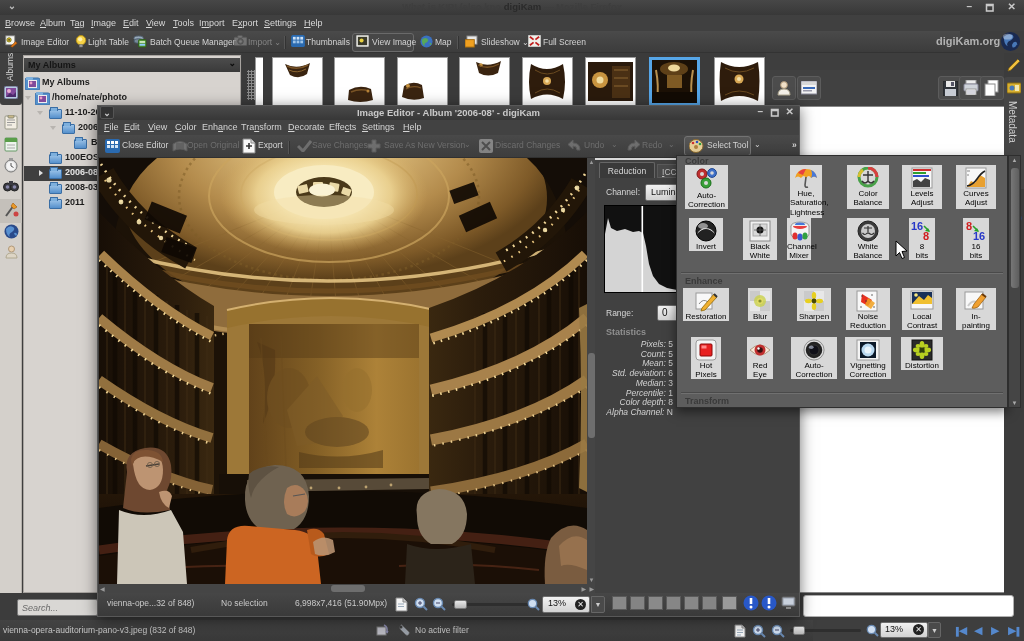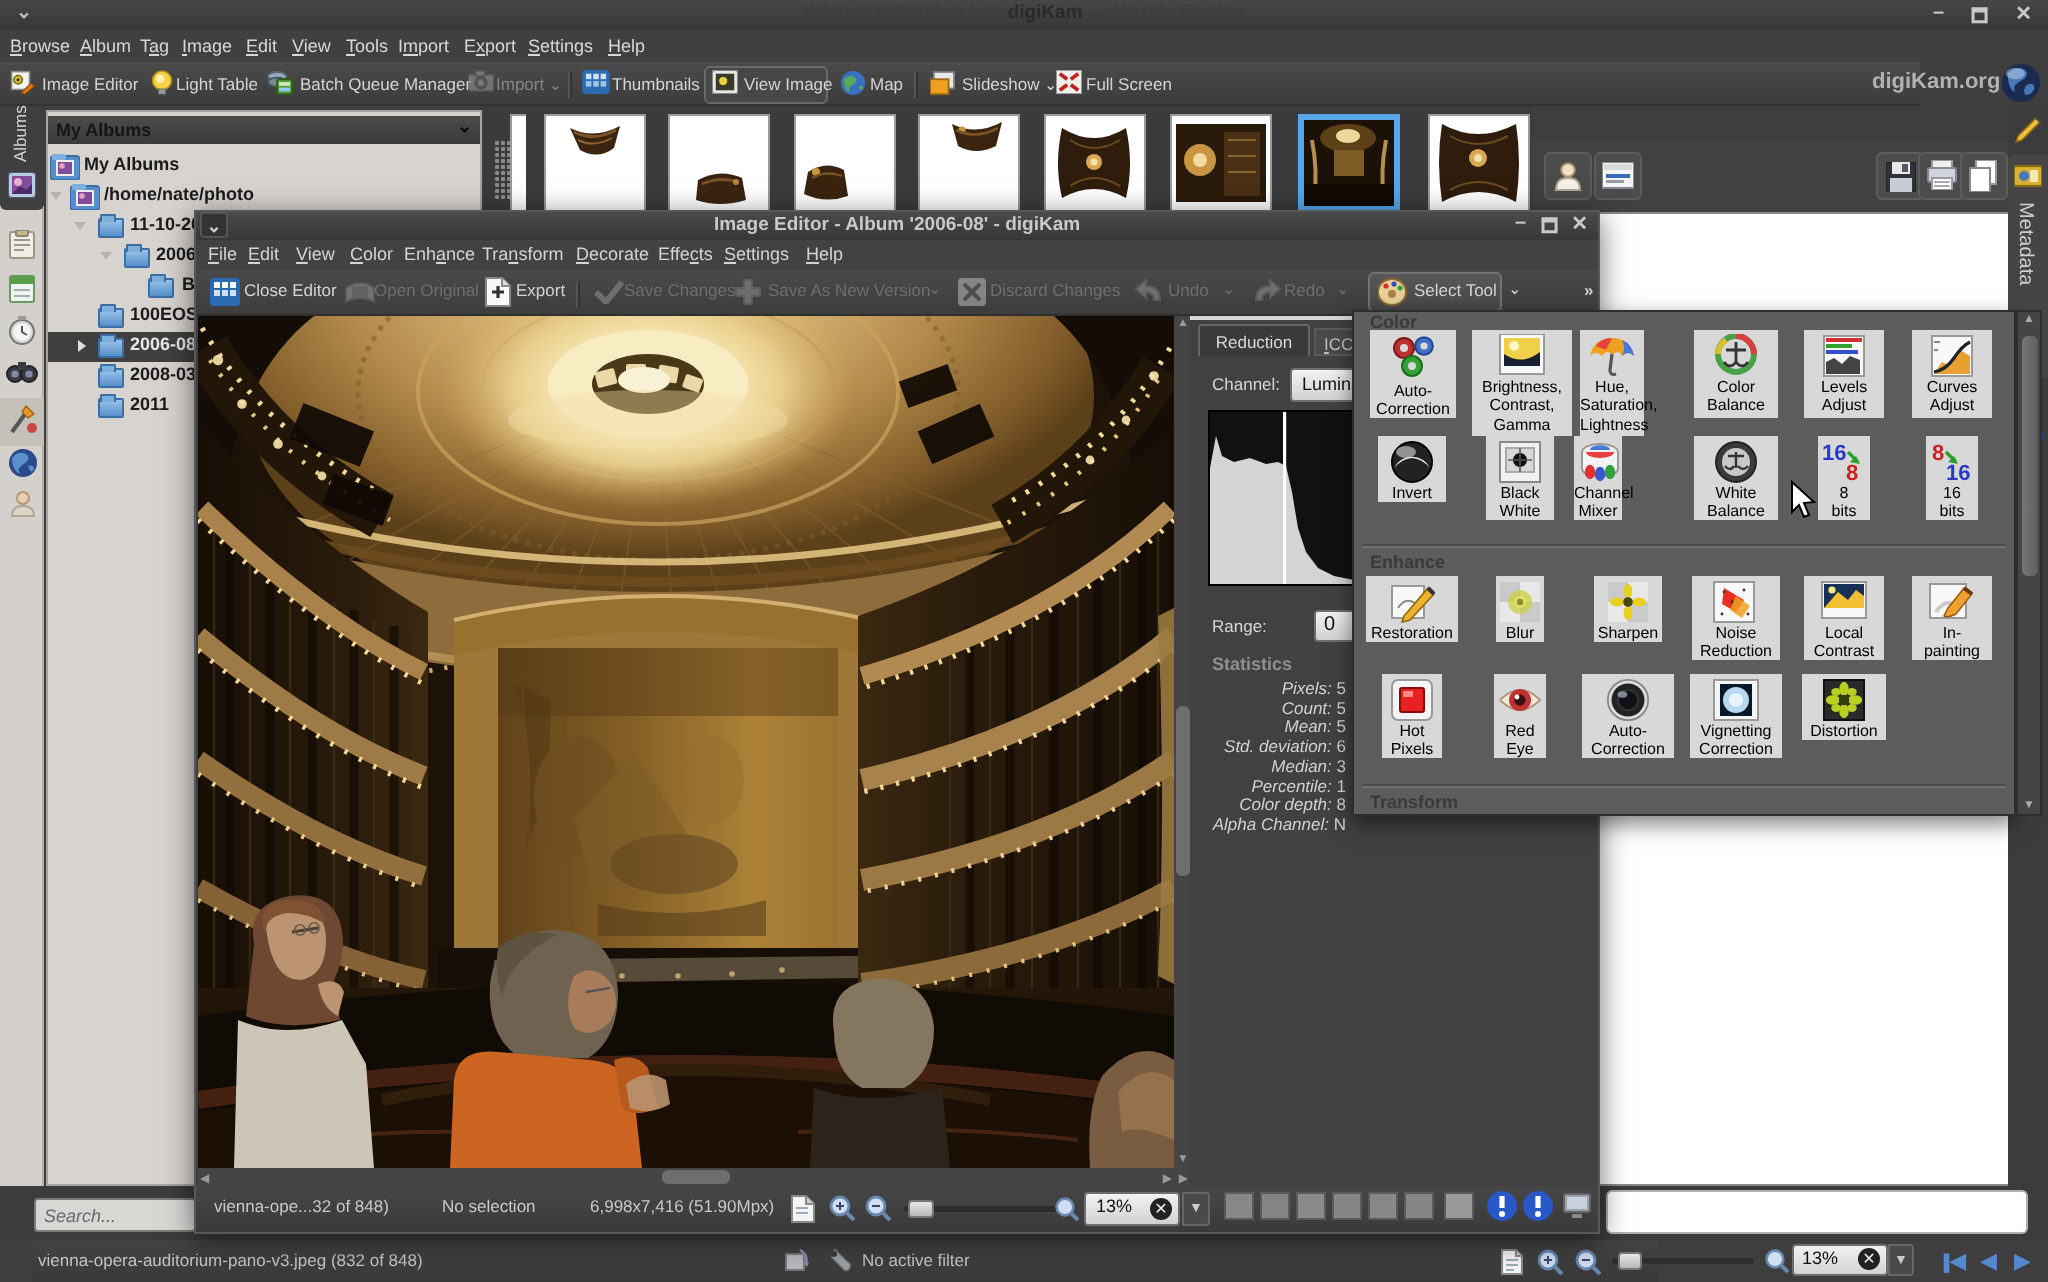--- a/index.html
+++ b/index.html
@@ -44,21 +44,21 @@
 .rtab{position:absolute;top:0;height:17px;padding:3px 2px 2px 3px;border:1px solid #8a8a8a;border-bottom:none;font-size:8.5px;overflow:hidden;white-space:nowrap}
 .rtabA{background:#454545;color:#1f1f1f}
 #rtoolrow{left:766px;top:70px;width:238px;height:36px;background:#414141}
 .rbtn{position:absolute;width:24px;height:24px;top:6px;background:#4c4c4c;border:1px solid #5c5c5c;border-radius:3px}
 #rwhite{left:766px;top:106px;width:240px;height:487px;background:#fff;border:1px solid #888}
 #farright{left:1004px;top:53px;width:20px;height:540px;background:#3c3c3c}
 
 #botleft{left:0;top:593px;width:1024px;height:27px;background:#3c3c3c}
 #search{position:absolute;left:17px;top:6px;width:81px;height:17px;background:#d9d7d4;border:1px solid #7a7a7a;border-radius:2px;color:#6a6a6a;font-style:italic;font-size:9px;padding:3px 4px}
 #rinput{position:absolute;left:803px;top:2px;width:211px;height:22px;background:#fff;border:1px solid #b0b0b0;border-radius:3px}
-#mstatus{left:16px;top:620px;width:813px;height:21px;background:linear-gradient(#434343,#393939);color:#c4c4c4;font-size:8.5px}
+#mstatus{left:0;top:620px;width:813px;height:21px;background:linear-gradient(#434343,#393939);color:#c4c4c4;font-size:8.5px}
 #mstatus .t{position:absolute;top:5px;white-space:nowrap}
 
 #editor{left:97px;top:105px;width:703px;height:512px;background:#3f3f3f;border:1px solid #585858;box-shadow:0 3px 14px rgba(0,0,0,.55)}
 #etitle{position:absolute;left:0;top:0;width:701px;height:14px;background:linear-gradient(#4a4a4a,#373737);color:#c9c9c9;font-size:9.5px;font-weight:bold;text-align:center;padding-top:1px}
 #emenu{position:absolute;left:0;top:14px;width:701px;height:15px;background:#424242;color:#d4d4d4;font-size:9px}
 #emenu span{position:absolute;top:2px}
 #etoolbar{position:absolute;left:0;top:29px;width:701px;height:23px;background:linear-gradient(#494949,#3d3d3d);font-size:8.5px;color:#d4d4d4;border-bottom:1px solid #303030}
 #etoolbar .it{position:absolute;top:5px;white-space:nowrap}
 #etoolbar .dis{color:#6e6e6e}
 #canvas{position:absolute;left:1px;top:52px;width:488px;height:426px;background:#1a1208}
@@ -797,26 +797,20 @@
  <div class="tool" style="left:8px;top:9px;width:43px;height:44px"><svg width="26" height="24" viewBox="0 0 26 24">
           <g stroke-width="1">
             <circle cx="8" cy="7" r="5" fill="#c03030" stroke="#801818"></circle>
             <circle cx="8" cy="7" r="2" fill="#d8d8d8"></circle>
             <circle cx="18" cy="6" r="4.4" fill="#4070c8" stroke="#204890"></circle>
             <circle cx="18" cy="6" r="1.8" fill="#d8d8d8"></circle>
             <circle cx="12" cy="16" r="5" fill="#38a038" stroke="#187018"></circle>
             <circle cx="12" cy="16" r="2" fill="#d8d8d8"></circle>
           </g>
         </svg>Auto-<br>Correction</div>
- <div class="tool" style="left:59px;top:9px;width:50px;height:53px"><svg width="24" height="22" viewBox="0 0 24 22">
-          <rect x="1" y="0" width="22" height="20" fill="#f8f8f8" stroke="#999"></rect>
-          <rect x="3" y="2" width="18" height="14" fill="#182030"></rect>
-          <path d="M3 2 H21 V9 Q12 16 3 10 Z" fill="#f0d048"></path>
-          <circle cx="8" cy="6" r="2.5" fill="#fff8c0"></circle>
-        </svg>Brightness,<br>Contrast,<br>Gamma</div>
  <div class="tool" style="left:113px;top:9px;width:32px;height:53px"><svg width="26" height="22" viewBox="0 0 26 22">
           <path d="M13 2 Q4 2 2 11 Q5 8 8 11 Q11 7 13 11 Q16 7 18 11 Q21 8 24 11 Q22 2 13 2" fill="#f0a020"></path>
           <path d="M13 2 Q8 2 5 6 L10 8 Q12 4 13 2" fill="#e84040"></path>
           <path d="M18 11 Q21 8 24 11 Q23 5 18 3 Q20 7 18 11" fill="#4878d8"></path>
           <path d="M13 10 L12 18 Q12 21 15 20" stroke="#555" stroke-width="1.6" fill="none"></path>
         </svg>Hue,<br>Saturation,<br>Lightness</div>
  <div class="tool" style="left:170px;top:9px;width:42px;height:44px"><svg width="24" height="22" viewBox="0 0 24 22">
           <circle cx="12" cy="10" r="9" fill="none" stroke="#48a048" stroke-width="3"></circle>
           <path d="M12 1 A9 9 0 0 1 21 10" stroke="#d84040" stroke-width="3" fill="none"></path>
           <path d="M3 10 A9 9 0 0 1 7 3" stroke="#d8c030" stroke-width="3" fill="none"></path>

